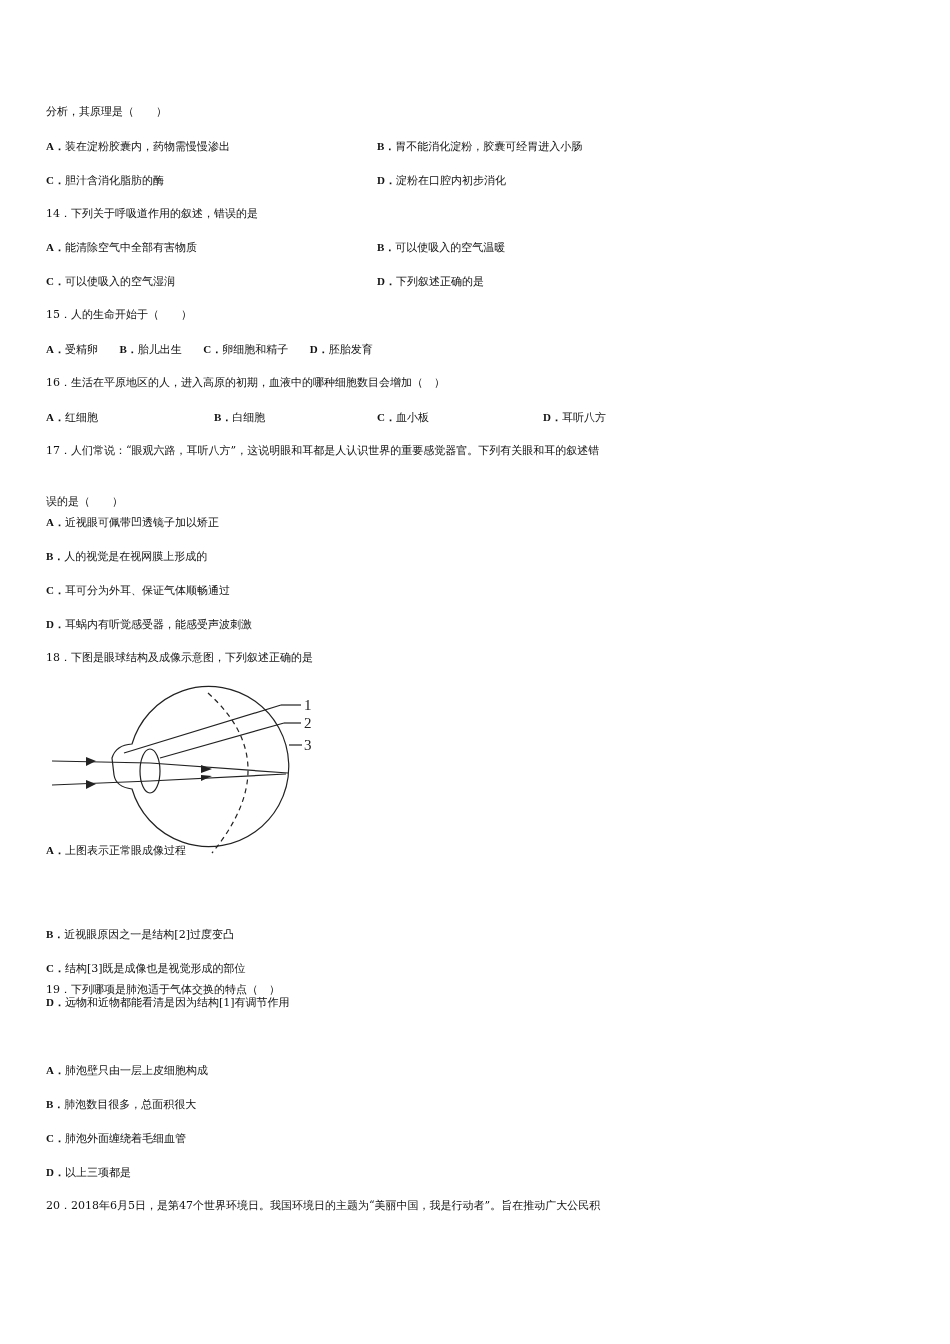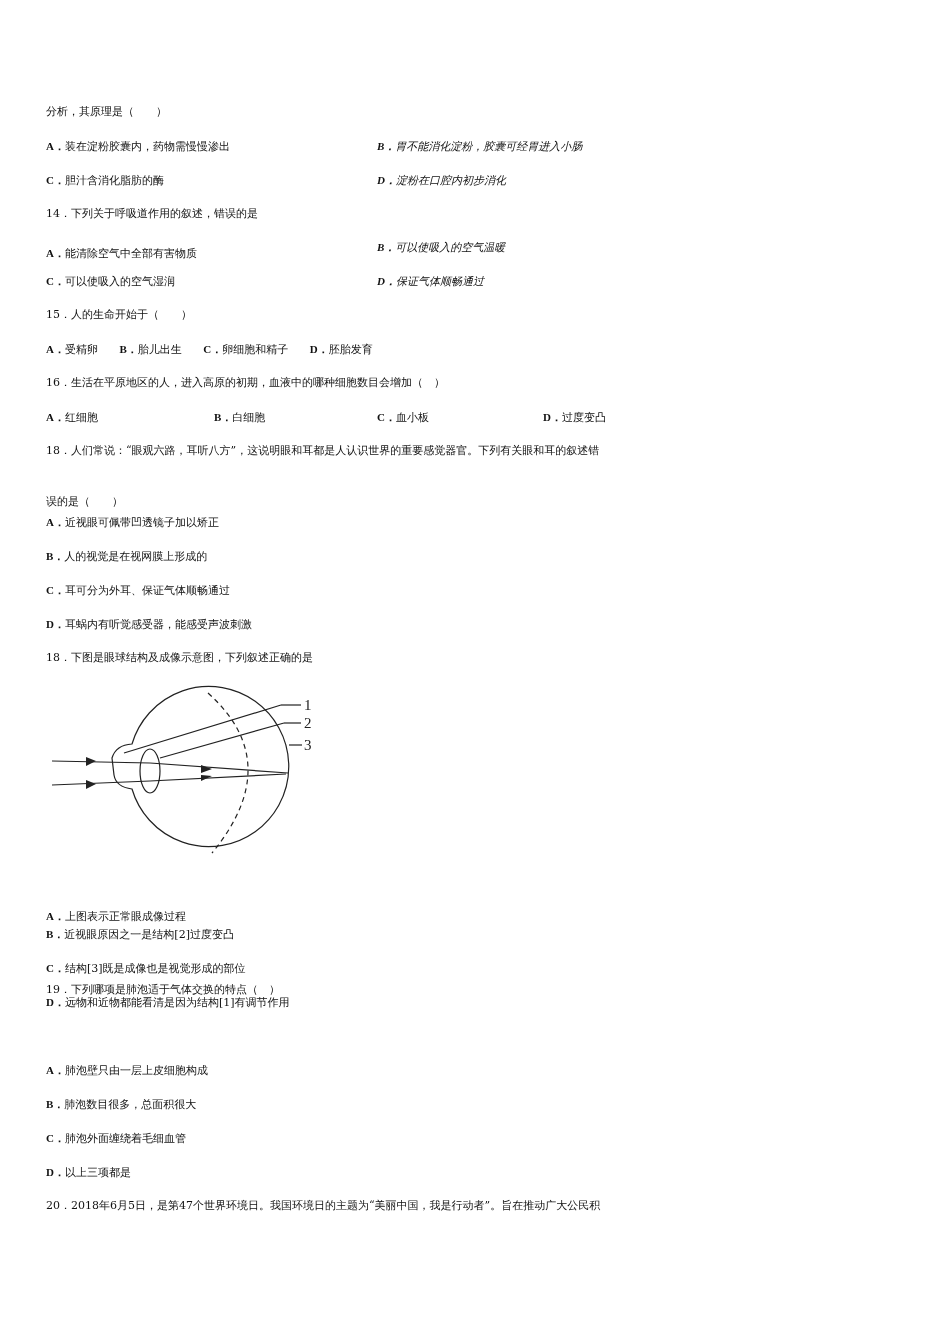--- a/index.html
+++ b/index.html
@@ -1,20 +1,20 @@
 <!DOCTYPE html>
 <html><head>
 <meta charset="utf-8">
 <style>
   html, body { margin: 0; padding: 0; background: #ffffff; }
   body { width: 950px; height: 1344px; position: relative; overflow: hidden;
          font-family: "DejaVu Serif", "Liberation Serif", serif; color: #111; }
   .line { position: absolute; left: 46px; font-size: 11px; line-height: 20px; white-space: nowrap; }
   .opt-letter { font-weight: bold; font-family: "Liberation Serif", serif; }
-  .col2 { position: absolute; left: 377px; font-style: italic; }
+  .col2 { position: absolute; left: 377px; }
   .q15 span { margin-right: 18px; }
   .diagram { position: absolute; left: 46px; top: 683px; width: 290px; height: 180px; }
 </style>
 </head>
 <body>
 
 <div class="line" style="top:102px">分析，其原理是（　　）</div>
 <div class="line" style="top:136px">
   <span class="opt-letter">A．</span><span>装在淀粉胶囊内，药物需慢慢渗出</span>
 </div>
@@ -22,31 +22,31 @@
   <span class="opt-letter">B．</span><span>胃不能消化淀粉，胶囊可经胃进入小肠</span>
 </div>
 <div class="line" style="top:170px">
   <span class="opt-letter">C．</span><span>胆汁含消化脂肪的酶</span>
 </div>
 <div class="line col2" style="top:170px">
   <span class="opt-letter">D．</span><span>淀粉在口腔内初步消化</span>
 </div>
 
 <div class="line" style="top:204px">14．下列关于呼吸道作用的叙述，错误的是</div>
-<div class="line" style="top:243px">
+<div class="line" style="top:237px">
   <span class="opt-letter">A．</span><span>能清除空气中全部有害物质</span>
 </div>
 <div class="line col2" style="top:237px">
   <span class="opt-letter">B．</span><span>可以使吸入的空气温暖</span>
 </div>
 <div class="line" style="top:271px">
   <span class="opt-letter">C．</span><span>可以使吸入的空气湿润</span>
 </div>
 <div class="line col2" style="top:271px">
-  <span class="opt-letter">D．</span><span>保证气体顺畅通过</span>
+  <span class="opt-letter">D．</span><span>下列叙述正确的是</span>
 </div>
 
 <div class="line" style="top:305px">15．人的生命开始于（　　）</div>
 <div class="line q15" style="top:339px">
   <span><b class="opt-letter">A．</b><i style="font-style:normal">受精卵</i></span>
   <span><b class="opt-letter">B．</b><i style="font-style:normal">胎儿出生</i></span>
   <span><b class="opt-letter">C．</b><i style="font-style:normal">卵细胞和精子</i></span>
   <span><b class="opt-letter">D．</b><i style="font-style:normal">胚胎发育</i></span>
 </div>
 
@@ -54,24 +54,24 @@
 <div class="line" style="top:407px">
   <span class="opt-letter">A．</span><span>红细胞</span>
 </div>
 <div class="line" style="top:407px;left:214px">
   <span class="opt-letter">B．</span><span>白细胞</span>
 </div>
 <div class="line" style="top:407px;left:377px">
   <span class="opt-letter">C．</span><span>血小板</span>
 </div>
 <div class="line" style="top:407px;left:543px">
-  <span class="opt-letter">D．</span><span>过度变凸</span>
+  <span class="opt-letter">D．</span><span>耳听八方</span>
 </div>
 
-<div class="line" style="top:441px">18．人们常说：“眼观六路，耳听八方”，这说明眼和耳都是人认识世界的重要感觉器官。下列有关眼和耳的叙述错</div>
+<div class="line" style="top:441px">17．人们常说：“眼观六路，耳听八方”，这说明眼和耳都是人认识世界的重要感觉器官。下列有关眼和耳的叙述错</div>
 <div class="line" style="top:492px">误的是（　　）</div>
 <div class="line" style="top:512px">
   <span class="opt-letter">A．</span><span>近视眼可佩带凹透镜子加以矫正</span>
 </div>
 <div class="line" style="top:546px">
   <span class="opt-letter">B．</span><span>人的视觉是在视网膜上形成的</span>
 </div>
 <div class="line" style="top:580px">
   <span class="opt-letter">C．</span><span>耳可分为外耳、保证气体顺畅通过</span>
 </div>
@@ -107,21 +107,21 @@
       <polygon points="40,97 50,101 40,106"></polygon>
       <polygon points="155,82 166,86 155,90"></polygon>
       <polygon points="155,92 166,93 155,98"></polygon>
     </g>
     <text x="258" y="27" font-size="15" font-family="Liberation Serif, serif" fill="#222">1</text>
     <text x="258" y="45" font-size="15" font-family="Liberation Serif, serif" fill="#222">2</text>
     <text x="258" y="67" font-size="15" font-family="Liberation Serif, serif" fill="#222">3</text>
   </svg>
 </div>
 
-<div class="line" style="top:906px">
+<div class="line" style="top:840px">
   <span class="opt-letter">A．</span><span>上图表示正常眼成像过程</span>
 </div>
 <div class="line" style="top:924px">
   <span class="opt-letter">B．</span><span>近视眼原因之一是结构[2]过度变凸</span>
 </div>
 <div class="line" style="top:958px">
   <span class="opt-letter">C．</span><span>结构[3]既是成像也是视觉形成的部位</span>
 </div>
 <div class="line" style="top:992px">
   <span class="opt-letter">D．</span><span>远物和近物都能看清是因为结构[1]有调节作用</span>

